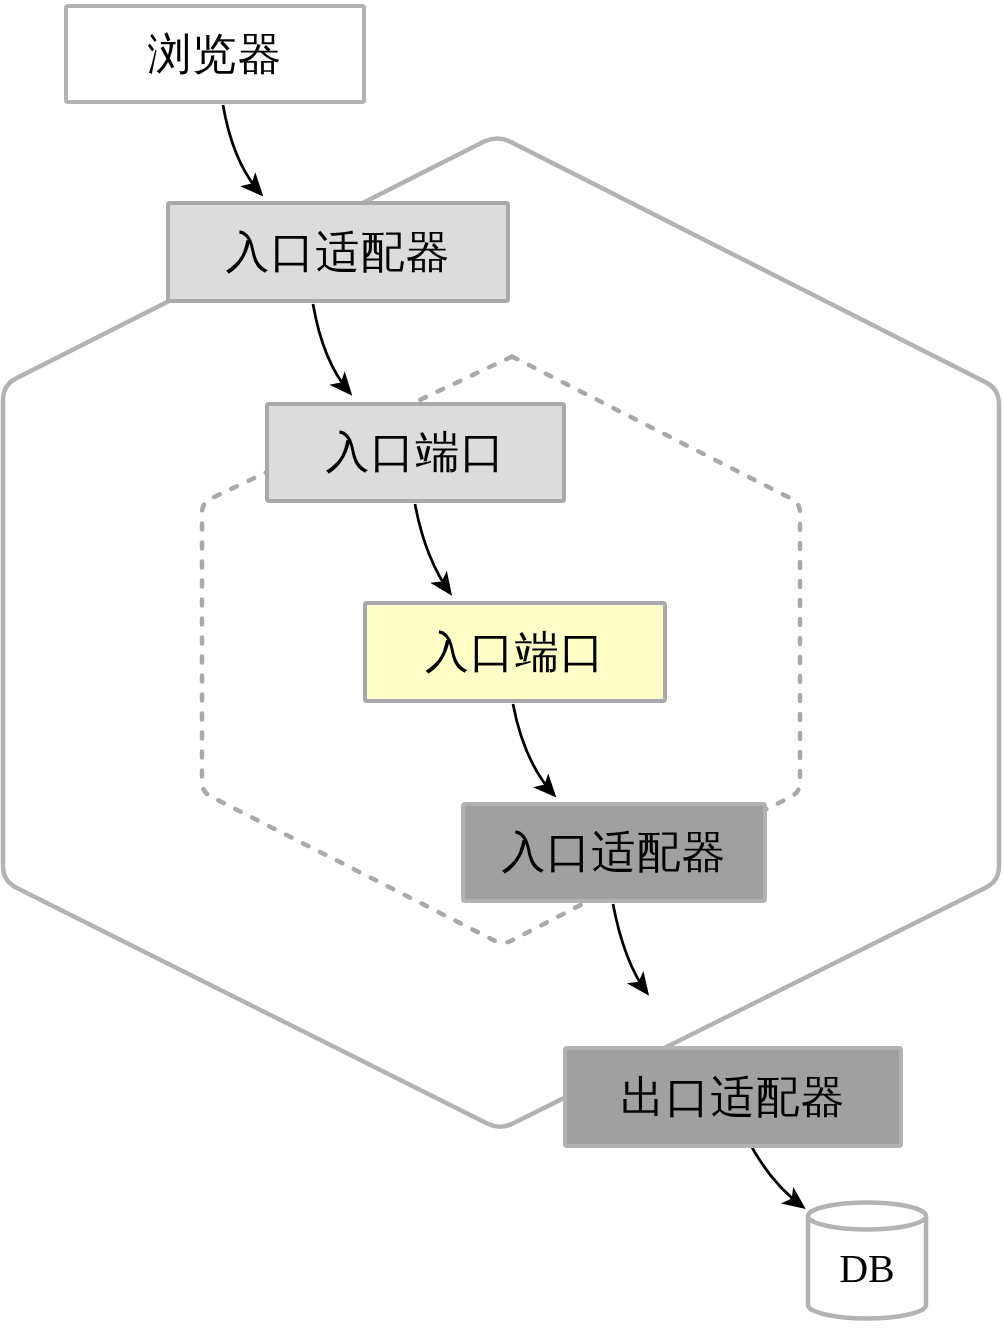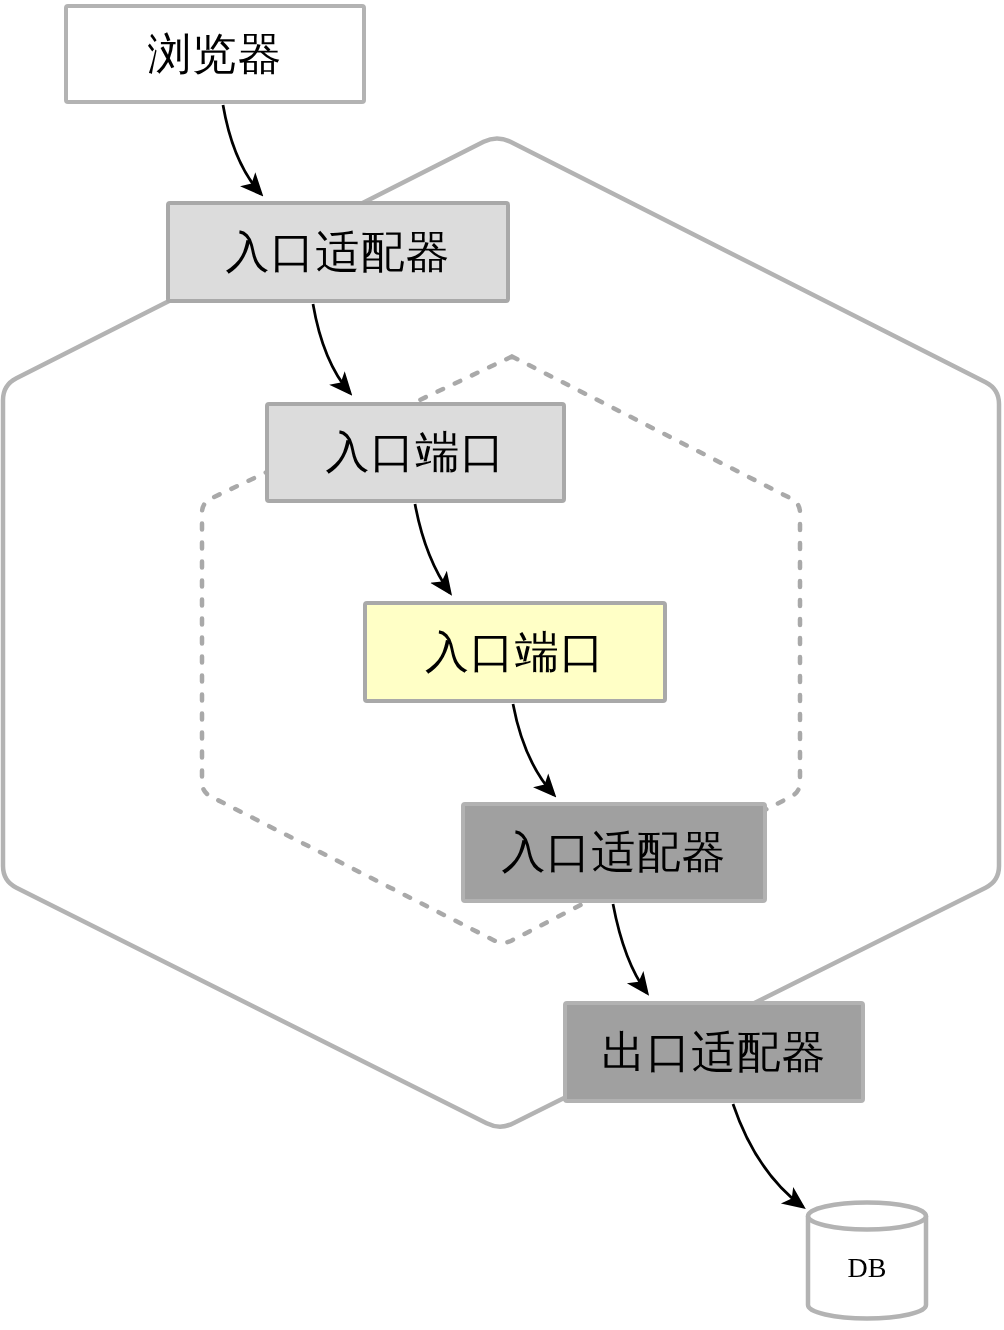--- a/index.html
+++ b/index.html
@@ -47,33 +47,33 @@
   .node.white  { background: var(--node-white-fill);  border-color: var(--boundary-stroke); }
   .node.light  { background: var(--node-light-fill); }
   .node.dark   { background: var(--node-dark-fill);  border-color: #b2b2b2; }
   .node.yellow { background: var(--node-yellow-fill); }
 
   .node-browser          { left: 64px;  top: 4px;    width: 302px; height: 100px; }
   .node-inbound-adapter  { left: 166px; top: 201px;  width: 344px; height: 102px; }
   .node-inbound-port     { left: 265px; top: 402px;  width: 301px; height: 101px; align-items: center; }
   .node-application      { left: 363px; top: 601px;  width: 304px; height: 102px; }
   .node-outbound-port    { left: 461px; top: 802px;  width: 306px; height: 101px; }
-  .node-outbound-adapter { left: 563px; top: 1001px; width: 302px; height: 102px; }
+  .node-outbound-adapter { left: 563px; top: 1046px; width: 340px; height: 102px; }
 
   .db-label {
     position: absolute;
     left: 808px;
     top: 1246px;
     width: 118px;
     height: 44px;
     display: flex;
     align-items: center;
     justify-content: center;
     font-family: "Liberation Serif", "DejaVu Serif", serif;
-    font-size: 28px;
+    font-size: 40px;
     color: var(--text-color);
   }
 </style>
 </head>
 <body>
 
 <div class="canvas">
 
   <svg width="1004" height="1330" viewBox="0 0 1004 1330">
     <defs>

